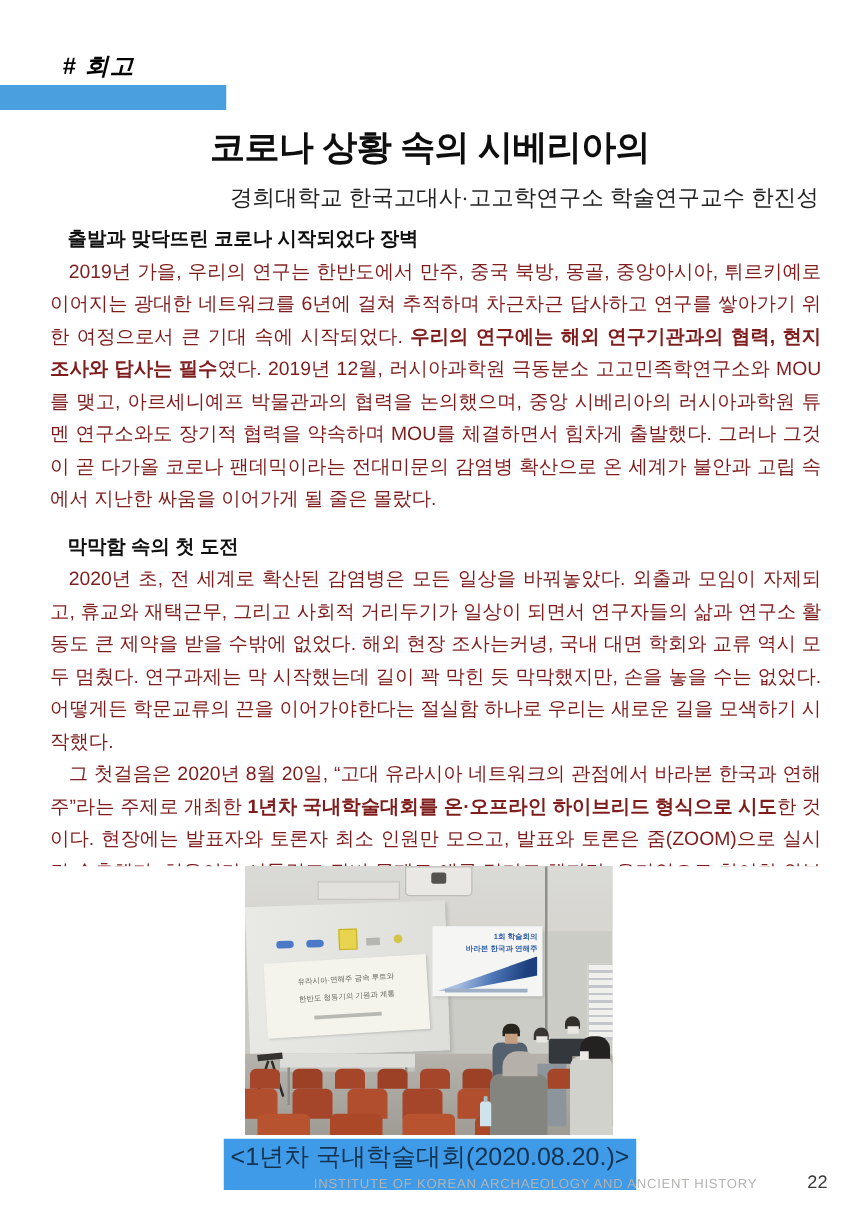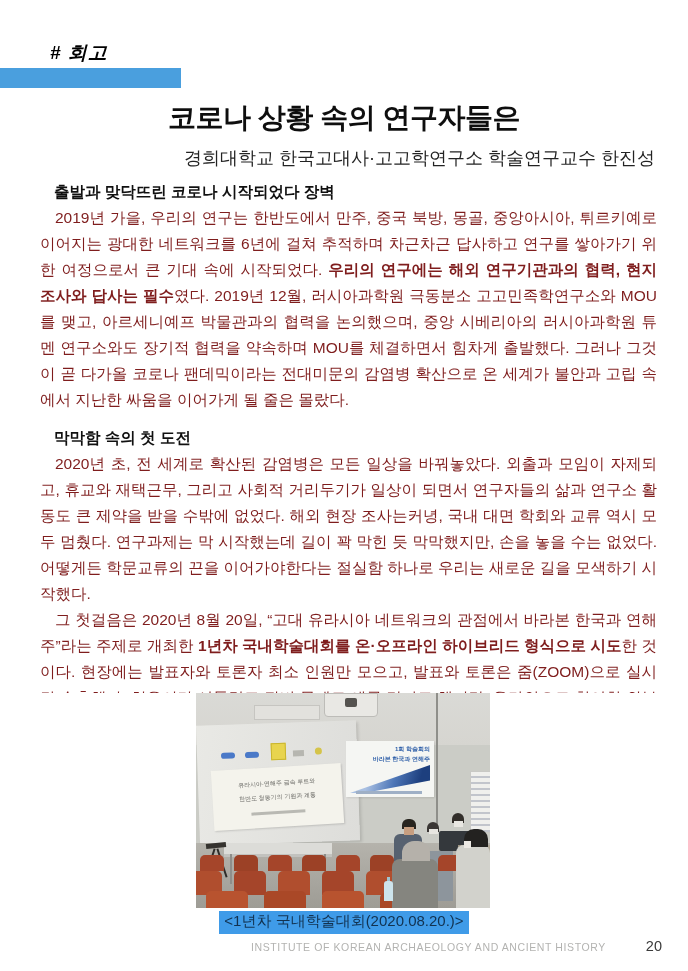--- a/index.html
+++ b/index.html
@@ -71,34 +71,34 @@
   .aud-hair2{left:268px;top:136px;width:24px;height:18px;background:#232220;border-radius:10px 10px 0 0;}
   .aud-mask2{left:268px;top:148px;width:7px;height:7px;background:#ece9e4;}
   .aud-body2{left:260px;top:152px;width:34px;height:63px;background:#d2d2cc;border-radius:8px 8px 0 0;}
   .aud-hair3{left:231px;top:129px;width:12px;height:10px;background:#3a3634;border-radius:6px 6px 0 0;}
   .aud-mask3{left:233px;top:136px;width:9px;height:5px;background:#e8e6e1;}
   .bottle{left:188px;top:188px;width:9px;height:20px;background:#cde4ec;border-radius:3px 3px 0 0;}
   .bottle:before{content:"";position:absolute;left:3px;top:-4px;width:3px;height:4px;background:#9fc3cf;}
 
   
   .caption-row{position:absolute;left:0;top:218px;width:688px;text-align:center;}
-  .caption{display:inline-block;font-size:15px;padding:1px 5px 3px 5px;}
+  .caption{display:inline-block;font-size:20px;padding:1px 5px 13px 5px;}
   .footer{position:absolute;right:26px;top:245px;display:flex;align-items:baseline;gap:40px;}
   .footer-text{font-size:10.5px;color:#b3b3b1;letter-spacing:0.6px;}
   .page-num{font-size:14.5px;color:#3a3a3a;}
 </style>
 </head>
 <body>
 
 <div class="page">
 
   <div class="tag-text"># 회고</div>
   <div class="tag-bar" style="background:#4A9FDE;"></div>
 
-  <h1 class="title" style="margin:0;">코로나 상황 속의 연구자들은</h1>
+  <h1 class="title" style="margin:0;">코로나 상황 속의 시베리아의</h1>
   <div class="byline">경희대학교 한국고대사·고고학연구소 학술연구교수 한진성</div>
 
   <div class="content">
     <h2 class="sec-heading">출발과 맞닥뜨린 코로나 시작되었다 장벽</h2>
     <p class="para"><span>2019년 가을, 우리의 연구는 한반도에서 만주, 중국 북방, 몽골, 중앙아시아, 튀르키예로 이어지는 광대한 네트워크를 6년에 걸쳐 추적하며 차근차근 답사하고 연구를 쌓아가기 위한 여정으로서 큰 기대 속에 시작되었다. </span><span style="font-weight: 700;">우리의 연구에는 해외 연구기관과의 협력, 현지 조사와 답사는 필수</span><span>였다. 2019년 12월, 러시아과학원 극동분소 고고민족학연구소와 MOU를 맺고, 아르세니예프 박물관과의 협력을 논의했으며, 중앙 시베리아의 러시아과학원 튜멘 연구소와도 장기적 협력을 약속하며 MOU를 체결하면서 힘차게 출발했다. 그러나 그것이 곧 다가올 코로나 팬데믹이라는 전대미문의 감염병 확산으로 온 세계가 불안과 고립 속에서 지난한 싸움을 이어가게 될 줄은 몰랐다.</span></p>
 
     <h2 class="sec-heading second">막막함 속의 첫 도전</h2>
     <p class="para"><span>2020년 초, 전 세계로 확산된 감염병은 모든 일상을 바꿔놓았다. 외출과 모임이 자제되고, 휴교와 재택근무, 그리고 사회적 거리두기가 일상이 되면서 연구자들의 삶과 연구소 활동도 큰 제약을 받을 수밖에 없었다. 해외 현장 조사는커녕, 국내 대면 학회와 교류 역시 모두 멈췄다. 연구과제는 막 시작했는데 길이 꽉 막힌 듯 막막했지만, 손을 놓을 수는 없었다. 어떻게든 학문교류의 끈을 이어가야한다는 절실함 하나로 우리는 새로운 길을 모색하기 시작했다.</span></p>
     <p class="para"><span>그 첫걸음은 2020년 8월 20일, “고대 유라시아 네트워크의 관점에서 바라본 한국과 연해주”라는 주제로 개최한 </span><span style="font-weight: 700;">1년차 국내학술대회를 온·오프라인 하이브리드 형식으로 시도</span><span>한 것이다. 현장에는 발표자와 토론자 최소 인원만 모으고, 발표와 토론은 줌(ZOOM)으로 실시간 송출했다. 처음이라 서툴렀고 장비 문제로 애를 먹기도 했지만, 온라인으로 참여한 외부 연구자들의 코멘트와 토론은 의외로 활발했다. 6개월 간의 공포 속에서도 학문적 교류를 갈망했던 연구자들은 </span><span style="font-style: italic;">“이렇게라도 연결될 수 있구나!”</span><span>라는 가능성을 확인했다.</span></p>
   </div>
@@ -179,17 +179,17 @@
       <div class="ph aud-hair1"></div>
       <div class="ph bottle"></div>
     </div>
 
     <div class="caption-row">
       <span class="caption" style="background:#3F9BE8;color:#123250;">&lt;1년차 국내학술대회(2020.08.20.)&gt;</span>
     </div>
 
     <div class="footer">
       <span class="footer-text">INSTITUTE OF KOREAN ARCHAEOLOGY AND ANCIENT HISTORY</span>
-      <span class="page-num">20</span>
+      <span class="page-num">22</span>
     </div>
 
   </div>
 </div>
 
 </body></html>

